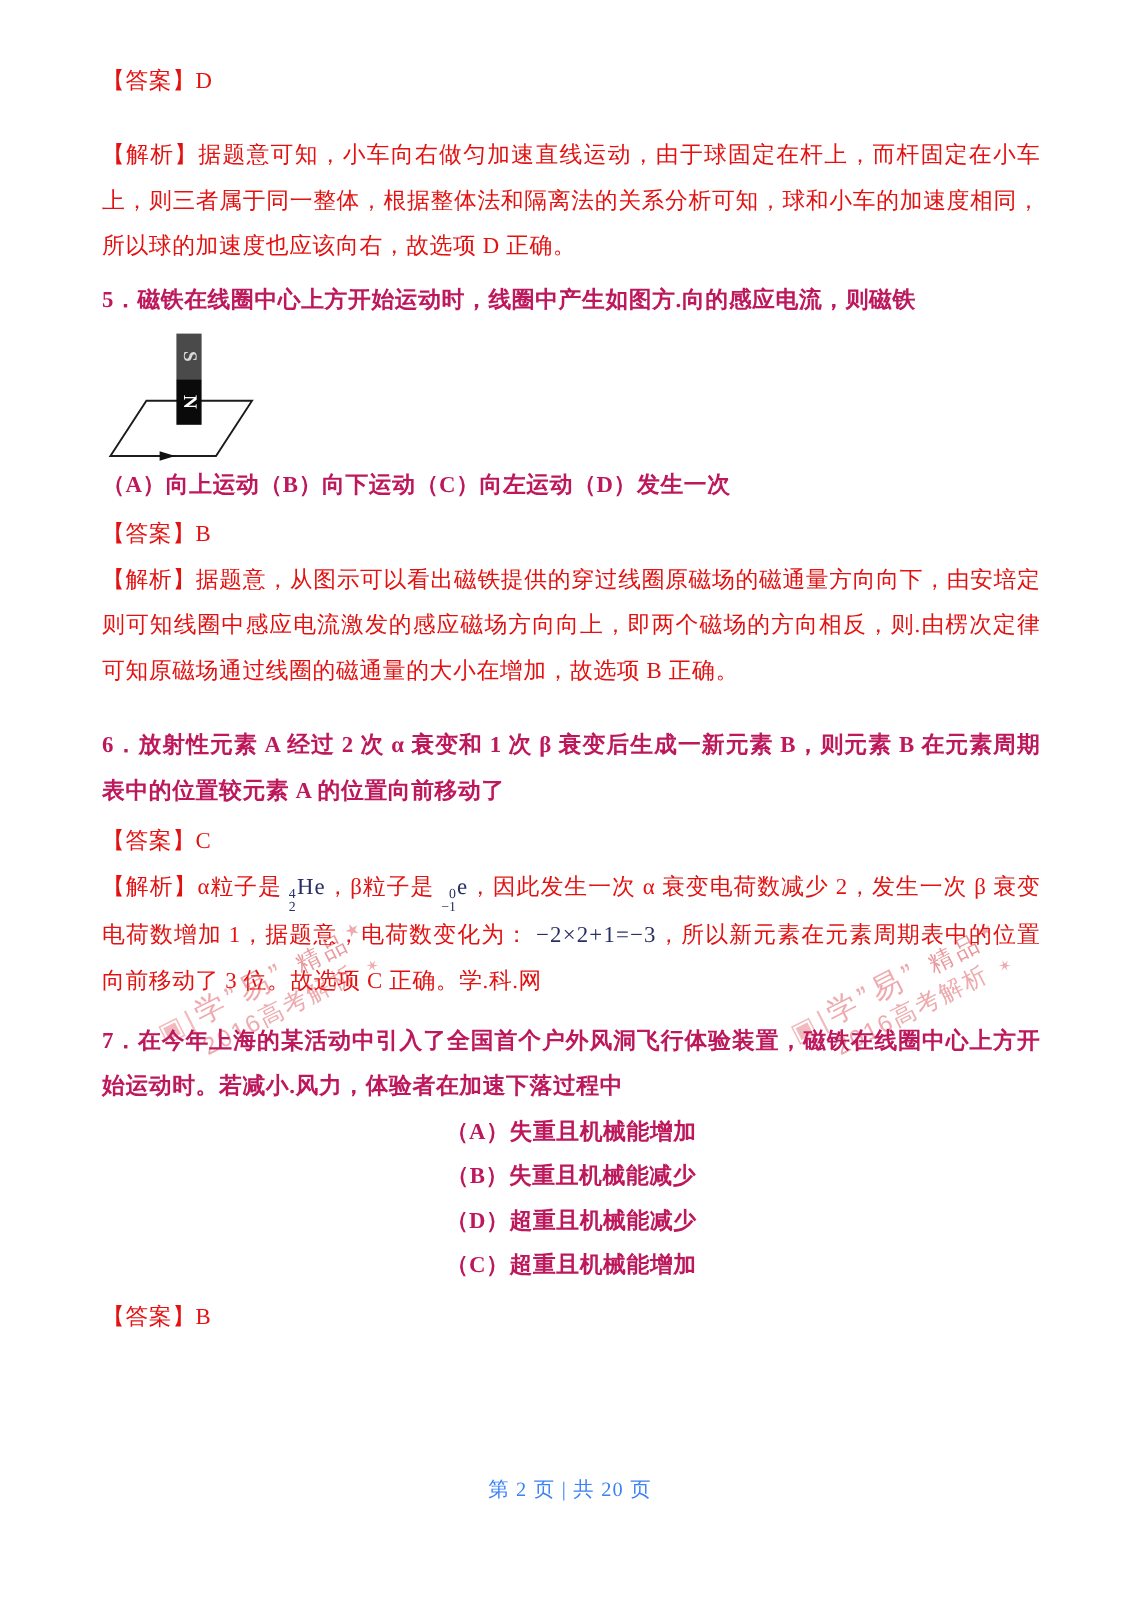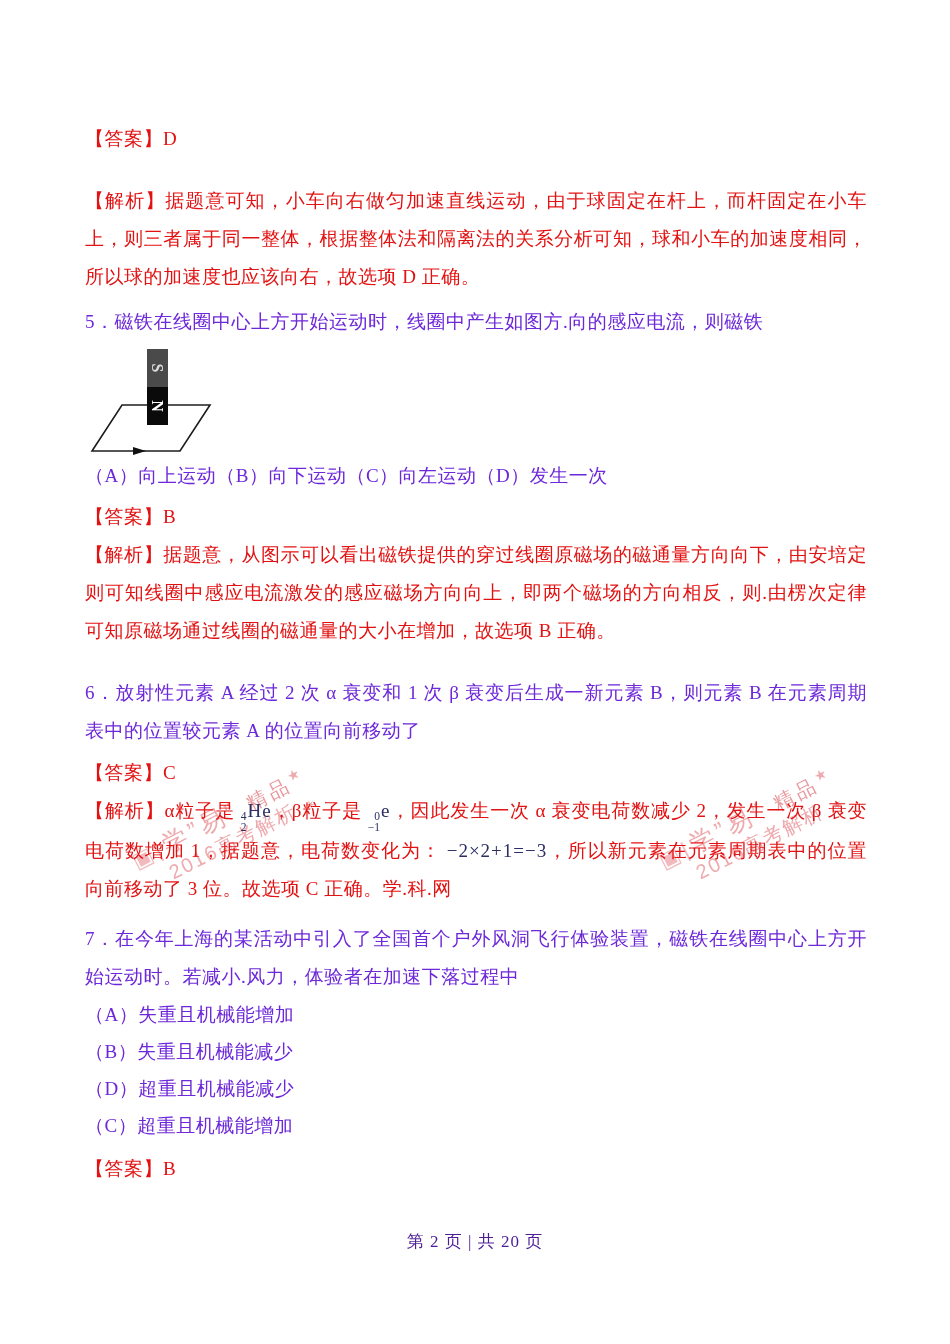--- a/index.html
+++ b/index.html
@@ -1,29 +1,29 @@
 <!DOCTYPE html>
 <html><head>
 <meta charset="utf-8">
 <style>
   html,body{margin:0;padding:0;}
   body{
     width:950px;height:1344px;position:relative;background:#ffffff;
     font-family:"Liberation Serif","DejaVu Serif",serif;
     color:#1f1f1f;overflow:hidden;
   }
-  .content{position:relative;z-index:1;padding:120px 83px 0 85px;}
+  .content{position:relative;z-index:1;padding:49px 83px 0 85px;}
   p{margin:0;font-size:19px;line-height:38px;text-align:justify;letter-spacing:0.5px;}
   .red{color:#e31212;}
-  .black{color:#6d28d9;}
+  .black{color:#be185d;font-weight:bold;}
   .navy{color:#2a2f63;letter-spacing:1px;}
   .ans{margin-top:4px;}
   .q-stem{margin-top:7px;}
   .opt-line{line-height:37px;text-align:left;}
-  .q7block p{line-height:37px;text-align:left;}
+  .q7block p{line-height:37px;text-align:center;}
   .mt8{margin-top:24px;}
   .mt12{margin-top:12px;}
   .mt6{margin-top:6px;}
   
   .nuclide{white-space:nowrap;}
   .presc{display:inline-flex;flex-direction:column;vertical-align:-0.30em;
          font-size:11.5px;line-height:10.5px;text-align:right;margin-right:1px;letter-spacing:0;}
   
   .diagram{margin:4px 0 0 4px;height:112px;}
   
@@ -32,21 +32,21 @@
   .wm-row1{font-size:25px;letter-spacing:4px;white-space:nowrap;}
   .wm-logo{font-size:22px;opacity:.8;}
   .wm-tag{font-size:20px;color:#e9999e;}
   .wm-star{font-size:14px;vertical-align:8px;}
   .wm-row2{font-size:20px;letter-spacing:2px;margin:-2px 0 0 28px;white-space:nowrap;}
   .wm-star2{font-size:13px;margin-left:10px;}
   .wm1{left:128px;top:800px;}
   .wm2{left:655px;top:800px;}
   
   .footer{position:absolute;left:0;right:0;top:1230px;text-align:center;z-index:1;
-          font-size:17px;color:#4c1d95;letter-spacing:1px;}
+          font-size:17px;color:#3b82f6;letter-spacing:1px;}
 </style>
 </head>
 <body>
 
 <div class="wm wm1">
   <div class="wm-row1"><span class="wm-logo">▣|</span><span>学”易”</span> <span class="wm-tag">精品</span><span class="wm-star">★</span></div>
   <div class="wm-row2"><span>2016高考解析</span><span class="wm-star2">✶</span></div>
 </div>
 <div class="wm wm2">
   <div class="wm-row1"><span class="wm-logo">▣|</span><span>学”易”</span> <span class="wm-tag">精品</span><span class="wm-star">★</span></div>

